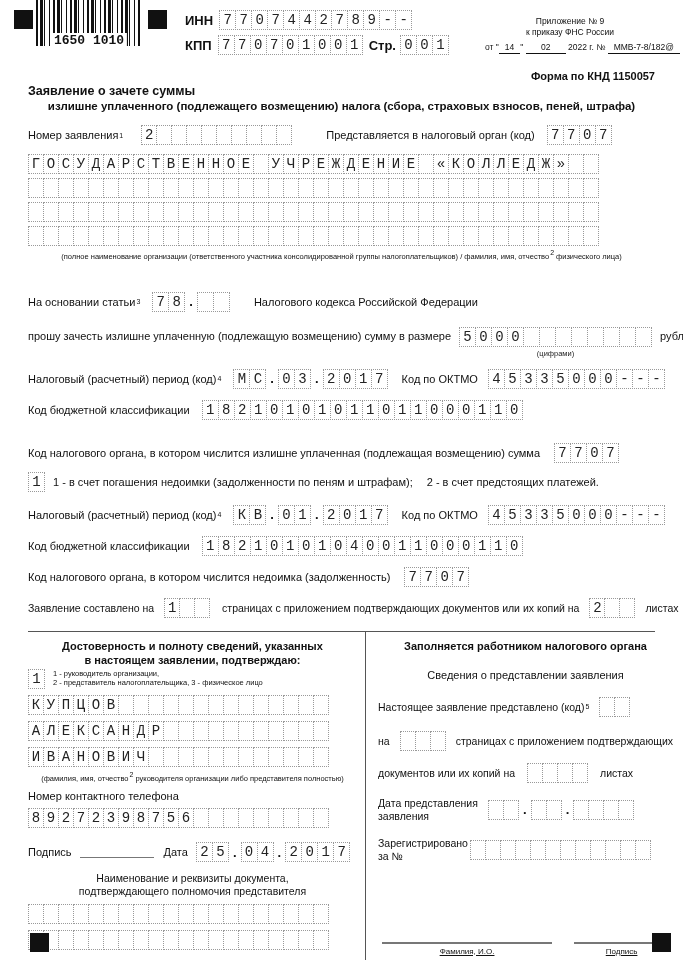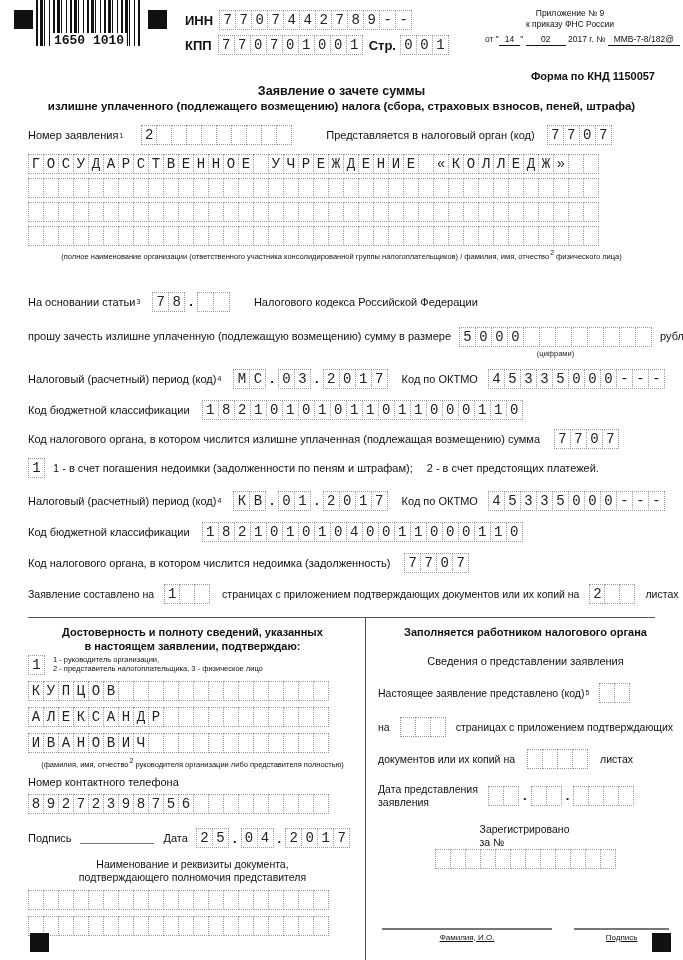--- a/index.html
+++ b/index.html
@@ -16,35 +16,35 @@
   .barcode{position:absolute;left:36px;top:0;width:106px;height:46px;
     background:repeating-linear-gradient(90deg,#111 0 2px,#fff 2px 4px,#111 4px 7px,#fff 7px 8px,#111 8px 9px,#fff 9px 13px,#111 13px 14px,#fff 14px 17px);}
   .barcode-num{position:absolute;left:50%;bottom:-2px;transform:translateX(-50%);
     background:#fff;padding:0 3px;font-family:"Liberation Mono",monospace;
     font-weight:bold;font-size:13px;white-space:nowrap;}
   
   .idblock{position:absolute;left:185px;top:10px;}
   .idrow{display:flex;align-items:center;margin-bottom:5px;}
   .blabel{font-weight:bold;font-size:13px;margin-right:6px;}
   .pg{margin-left:6px;margin-right:4px;}
-  .appendix{position:absolute;right:28px;top:8px;width:170px;text-align:center;font-size:8.5px;line-height:11px;}
+  .appendix{position:absolute;right:28px;top:16px;width:170px;text-align:center;font-size:8.5px;line-height:11px;}
   .fromline{margin-top:4px;white-space:nowrap;text-align:left;}
   .fromline .u{display:inline-block;border-bottom:1px solid #111;padding:0 6px;text-align:center;}
   .fromline .uw{min-width:28px;}
   
   .cells{display:inline-flex;vertical-align:middle;}
   .cell{box-sizing:border-box;width:16px;height:20px;border:1px dotted #999;
     display:inline-flex;align-items:center;justify-content:center;
     font-family:"Liberation Mono",monospace;font-size:14px;color:#222;background:#fff;flex:none;}
   .cell:not(:first-child){margin-left:-1px;}
   .c17 .cell{width:17px;}
   .dsep{font-weight:bold;margin:0 4px;font-size:13px;}
   
   .knd{margin-top:62px;text-align:right;font-weight:bold;font-size:11px;}
-  .title1{text-align:center;font-weight:bold;font-size:12.5px;margin-top:2px;}
+  .title1{text-align:left;font-weight:bold;font-size:12.5px;margin-top:2px;}
   .title2{text-align:center;font-weight:bold;font-size:11.5px;margin-top:2px;}
   
   .frow{display:flex;align-items:center;white-space:nowrap;font-size:11px;}
   .lbl{flex:none;}
   sup.fn{font-size:7px;vertical-align:super;margin:0 2px 0 1px;}
   .cap{font-size:7.5px;color:#222;}
   .orgrow{margin-top:4px;}
   .orgcap{text-align:center;margin-top:3px;font-size:7.5px;}
   .sumfield{position:relative;display:inline-flex;margin:0 8px;}
   .sumfield .cap{position:absolute;top:100%;left:0;right:0;text-align:center;margin-top:2px;}
@@ -117,21 +117,21 @@
           <span class="cell">0</span>
           <span class="cell">0</span>
           <span class="cell">1</span>
         </span>
     </div>
   </div>
 
   <div class="appendix">
     <div>Приложение № 9</div>
     <div>к приказу ФНС России</div>
-    <div class="fromline"><span>от "</span><span class="u">14</span><span>"</span> <span class="u uw">02</span> <span>2017 г.</span> <span>№</span> <span class="u">ММВ-7-8/182@</span></div>
+    <div class="fromline"><span>от "</span><span class="u">14</span><span>"</span> <span class="u uw">02</span> <span>2022 г.</span> <span>№</span> <span class="u">ММВ-7-8/182@</span></div>
   </div>
 
   <div class="knd">Форма по КНД 1150057</div>
   <div class="title1">Заявление о зачете суммы</div>
   <div class="title2">излишне уплаченного (подлежащего возмещению) налога (сбора, страховых взносов, пеней, штрафа)</div>
 
   <div class="frow" style="margin-top:13px;">
     <span class="lbl">Номер заявления</span>
       <sup class="fn">1</sup>
     <span class="cells" style="margin-left:16px;">
@@ -416,21 +416,21 @@
         <span class="cell">1</span>
         <span class="cell">0</span>
         <span class="cell">0</span>
         <span class="cell">0</span>
         <span class="cell">1</span>
         <span class="cell">1</span>
         <span class="cell">0</span>
       </span>
   </div>
 
-  <div class="frow" style="margin-top:9px;">
+  <div class="frow" style="margin-top:23px;">
     <span class="lbl">Код налогового органа, в котором числится излишне уплаченная (подлежащая возмещению) сумма</span>
     <span class="cells c17" style="margin-left:14px;">
         <span class="cell">7</span>
         <span class="cell">7</span>
         <span class="cell">0</span>
         <span class="cell">7</span>
       </span>
   </div>
 
   <div class="frow" style="margin-top:9px;">
@@ -773,21 +773,21 @@
           </span>
         <span class="dsep">.</span>
         <span class="cells">
             <span class="cell"></span>
             <span class="cell"></span>
             <span class="cell"></span>
             <span class="cell"></span>
           </span>
       </div>
 
-      <div class="r-row" style="margin-top:14px;align-items:center;flex-direction:column;">
+      <div class="r-row" style="margin-top:14px;align-items:center;">
         <span class="r-lbl2" style="width:92px;white-space:normal;">
           <span style="display:block;">Зарегистрировано</span>
           <span style="display:block;">за №</span>
         </span>
         <span class="cells">
             <span class="cell"></span>
             <span class="cell"></span>
             <span class="cell"></span>
             <span class="cell"></span>
             <span class="cell"></span>

